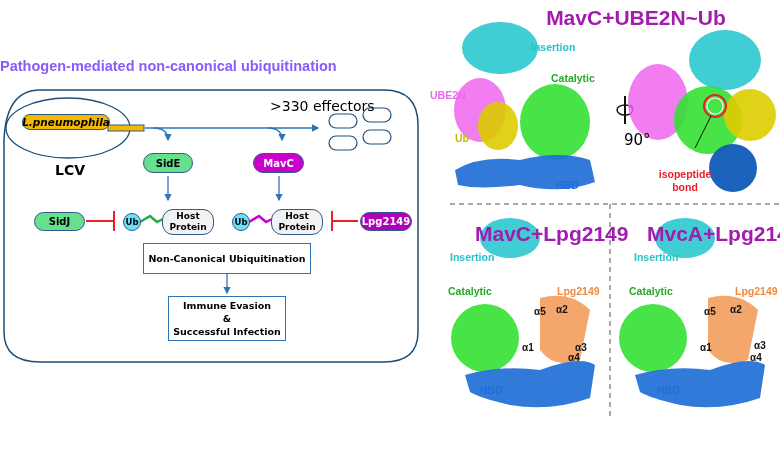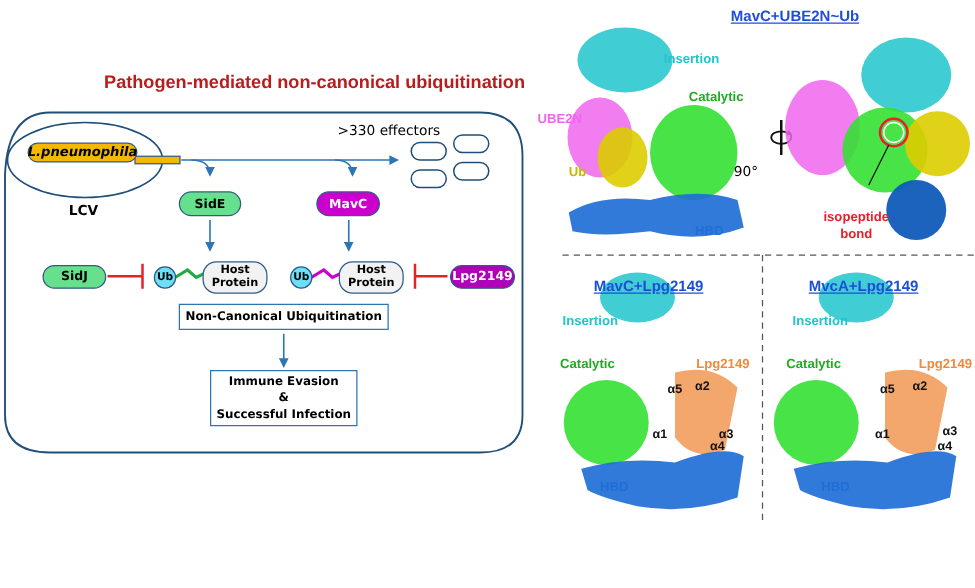--- a/index.html
+++ b/index.html
@@ -1,20 +1,20 @@
 <!DOCTYPE html>
 <html><head>
 <meta charset="utf-8">
 <style>
   html, body { margin:0; padding:0; background:#ffffff; }
   body { width:780px; height:470px; position:relative; overflow:hidden; font-family:"Liberation Sans", sans-serif; }
   .abs { position:absolute; }
-  .left-title { left:0; top:58px; width:420px; text-align:right; font-weight:bold; font-size:14.5px; color:#b91c1c; }
-  .ttl { font-weight:bold; font-size:12px; color:#1d4ed8;text-decoration:underline; }
-  .lbl { font-family:"DejaVu Sans", sans-serif; font-size:11px; color:#000; }
+  .left-title { left:0; top:58px; width:420px; text-align:left; font-weight:bold; font-size:14.5px; color:#8b5cf6; }
+  .ttl { font-weight:bold; font-size:21px; color:#a21caf; }
+  .lbl { font-family:"DejaVu Sans", sans-serif; font-size:14px; color:#000; }
   .pill { border-radius:10px; border:1.3px solid #2e5b8a; font-family:"DejaVu Sans", sans-serif; font-weight:bold; font-size:10px; display:flex; align-items:center; justify-content:center; box-sizing:border-box; }
   .box { border:1.5px solid #2e75b6; background:#fff; font-family:"DejaVu Sans", sans-serif; font-weight:bold; font-size:9.5px; text-align:center; box-sizing:border-box; display:flex; align-items:center; justify-content:center; line-height:13px; }
   .host { border:1.3px solid #2e5b8a; background:#f2f2f2; border-radius:11px; font-family:"DejaVu Sans", sans-serif; font-size:9px; font-weight:bold; text-align:center; line-height:11px; box-sizing:border-box; display:flex; align-items:center; justify-content:center; }
   .ub { width:18px; height:18px; border-radius:50%; background:#6ee0f5; border:1.3px solid #2e5b8a; font-family:"DejaVu Sans", sans-serif; font-size:8.5px; font-weight:bold; display:flex; align-items:center; justify-content:center; box-sizing:border-box; }
   .domain { font-weight:bold; font-size:10.5px; }
   .alpha { font-weight:bold; font-size:10px; color:#111; }
 </style>
 </head>
 <body>
 
@@ -72,21 +72,21 @@
 
 <div class="abs ub" style="left:123px;top:213px;">Ub</div>
 <div class="abs host" style="left:162px;top:209px;width:52px;height:26px;">
   <div><span>Host</span><br><span>Protein</span></div>
 </div>
 <div class="abs ub" style="left:232px;top:213px;">Ub</div>
 <div class="abs host" style="left:271px;top:209px;width:52px;height:26px;">
   <div><span>Host</span><br><span>Protein</span></div>
 </div>
 
-<div class="abs box" style="left:143px;top:243px;width:168px;height:21px;">Non-Canonical Ubiquitination</div>
+<div class="abs box" style="left:143px;top:243px;width:168px;height:31px;">Non-Canonical Ubiquitination</div>
 <div class="abs box" style="left:168px;top:296px;width:118px;height:45px;">
   <div><span>Immune Evasion</span><br><span>&amp;</span><br><span>Successful Infection</span></div>
 </div>
 
 <div class="abs ttl" style="left:546px;top:6px;width:180px;text-align:center;">MavC+UBE2N~Ub</div>
 
 <svg class="abs" style="left:440px;top:20px" width="340" height="440">
 
   <line x1="10" y1="184" x2="340" y2="184" stroke="#555" stroke-width="1" stroke-dasharray="5,4"></line>
   <line x1="170" y1="184" x2="170" y2="400" stroke="#555" stroke-width="1" stroke-dasharray="5,4"></line>
@@ -129,21 +129,21 @@
     <path d="M268,278 Q298,270 318,290 L308,340 Q283,350 268,330 Z" fill="#f08a3c" opacity="0.75"></path>
     <path d="M195,355 Q230,345 270,350 Q310,335 325,345 L320,378 Q280,392 240,385 Q210,378 200,372 Z" fill="#1f6fd6" opacity="0.92"></path>
   </g>
 </svg>
 
 <div class="abs domain" style="left:531px;top:41px;color:#1fc4cc;">Insertion</div>
 <div class="abs domain" style="left:551px;top:72px;color:#22aa22;">Catalytic</div>
 <div class="abs domain" style="left:430px;top:89px;color:#ee66ee;">UBE2N</div>
 <div class="abs domain" style="left:455px;top:132px;color:#c9b800;">Ub</div>
 <div class="abs domain" style="left:556px;top:179px;color:#1f6fd6;">HBD</div>
-<div class="abs lbl" style="left:587px;top:131px;font-size:11px;">90°</div>
+<div class="abs lbl" style="left:624px;top:131px;font-size:15px;">90°</div>
 <div class="abs domain" style="left:645px;top:168px;width:80px;text-align:center;color:#e8202a;line-height:13px;">
   <span>isopeptide</span><br>
   <span>bond</span>
 </div>
 
 <div class="abs ttl" style="left:475px;top:222px;">MavC+Lpg2149</div>
 <div class="abs domain" style="left:450px;top:251px;color:#1fc4cc;">Insertion</div>
 <div class="abs domain" style="left:448px;top:285px;color:#22aa22;">Catalytic</div>
 <div class="abs domain" style="left:557px;top:285px;color:#f08a3c;">Lpg2149</div>
 <div class="abs domain" style="left:480px;top:384px;color:#1f6fd6;">HBD</div>

